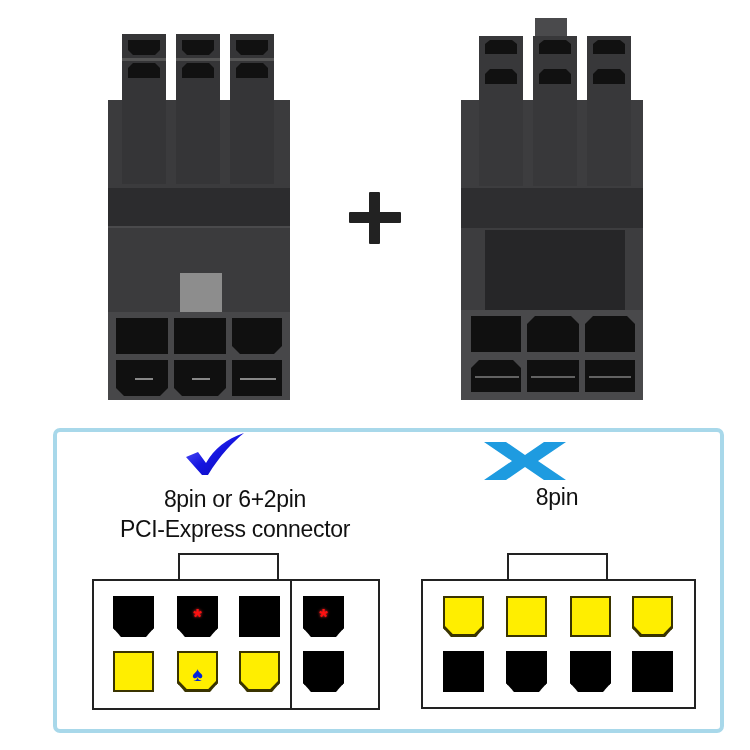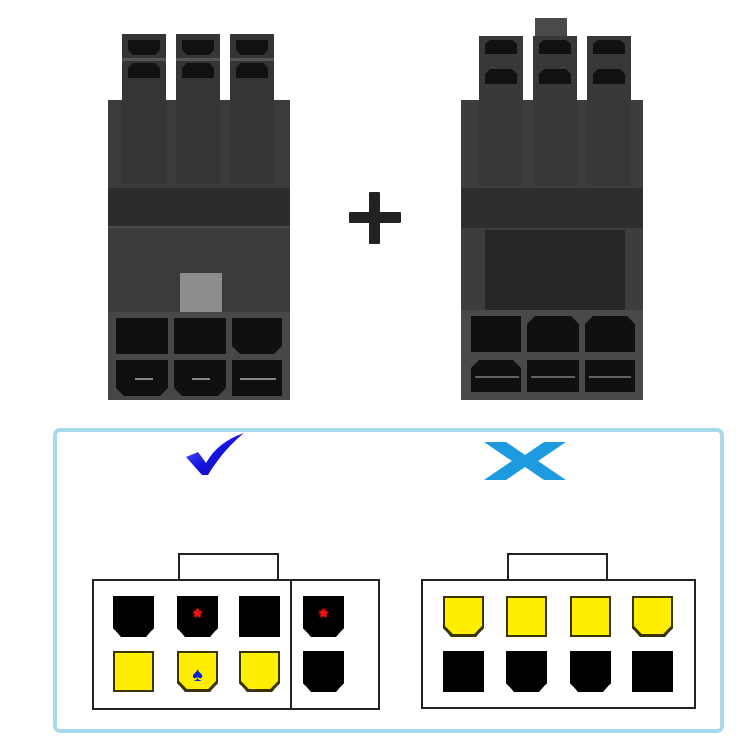--- a/index.html
+++ b/index.html
@@ -147,29 +147,32 @@
         <stop offset="0" stop-color="#6a6aff"></stop>
         <stop offset="0.5" stop-color="#1515e0"></stop>
         <stop offset="1" stop-color="#0a0ab0"></stop>
       </linearGradient>
     </defs>
     <path d="M2 26 L14 21 L22 32 C30 18 42 8 60 2 C50 10 36 24 24 44 L18 44 Z" fill="url(#cg)"></path>
   </svg>
 </div>
 
 <div class="caption" style="left:90px; top:484px; width:290px;">
+  <div>8pin or 6+2pin</div>
+  <div>PCI-Express connector</div>
 </div>
 
 <div class="icon-x">
   <svg width="83" height="38" viewBox="0 0 83 38">
     <path d="M0 0 H22 L41 13 L60 0 H82 L54 19 L82 38 H60 L41 25 L22 38 H0 L28 19 Z" fill="#1e9be0"></path>
   </svg>
 </div>
 
 <div class="caption" style="left:412px; top:482px; width:290px;">
+  <div>8pin</div>
 </div>
 
 <div class="tab" style="left:178px; top:553px; width:101px; height:28px;"></div>
 <div class="body" style="left:92px; top:579px; width:288px; height:131px;"></div>
 <div class="divider" style="left:290px; top:579px; height:131px;"></div>
 
 <div class="pin black cham-b" style="left:113px; top:596px;"></div>
 <div class="pin black cham-b" style="left:177px; top:596px;">
   <span class="mark red">*</span>
 </div>

